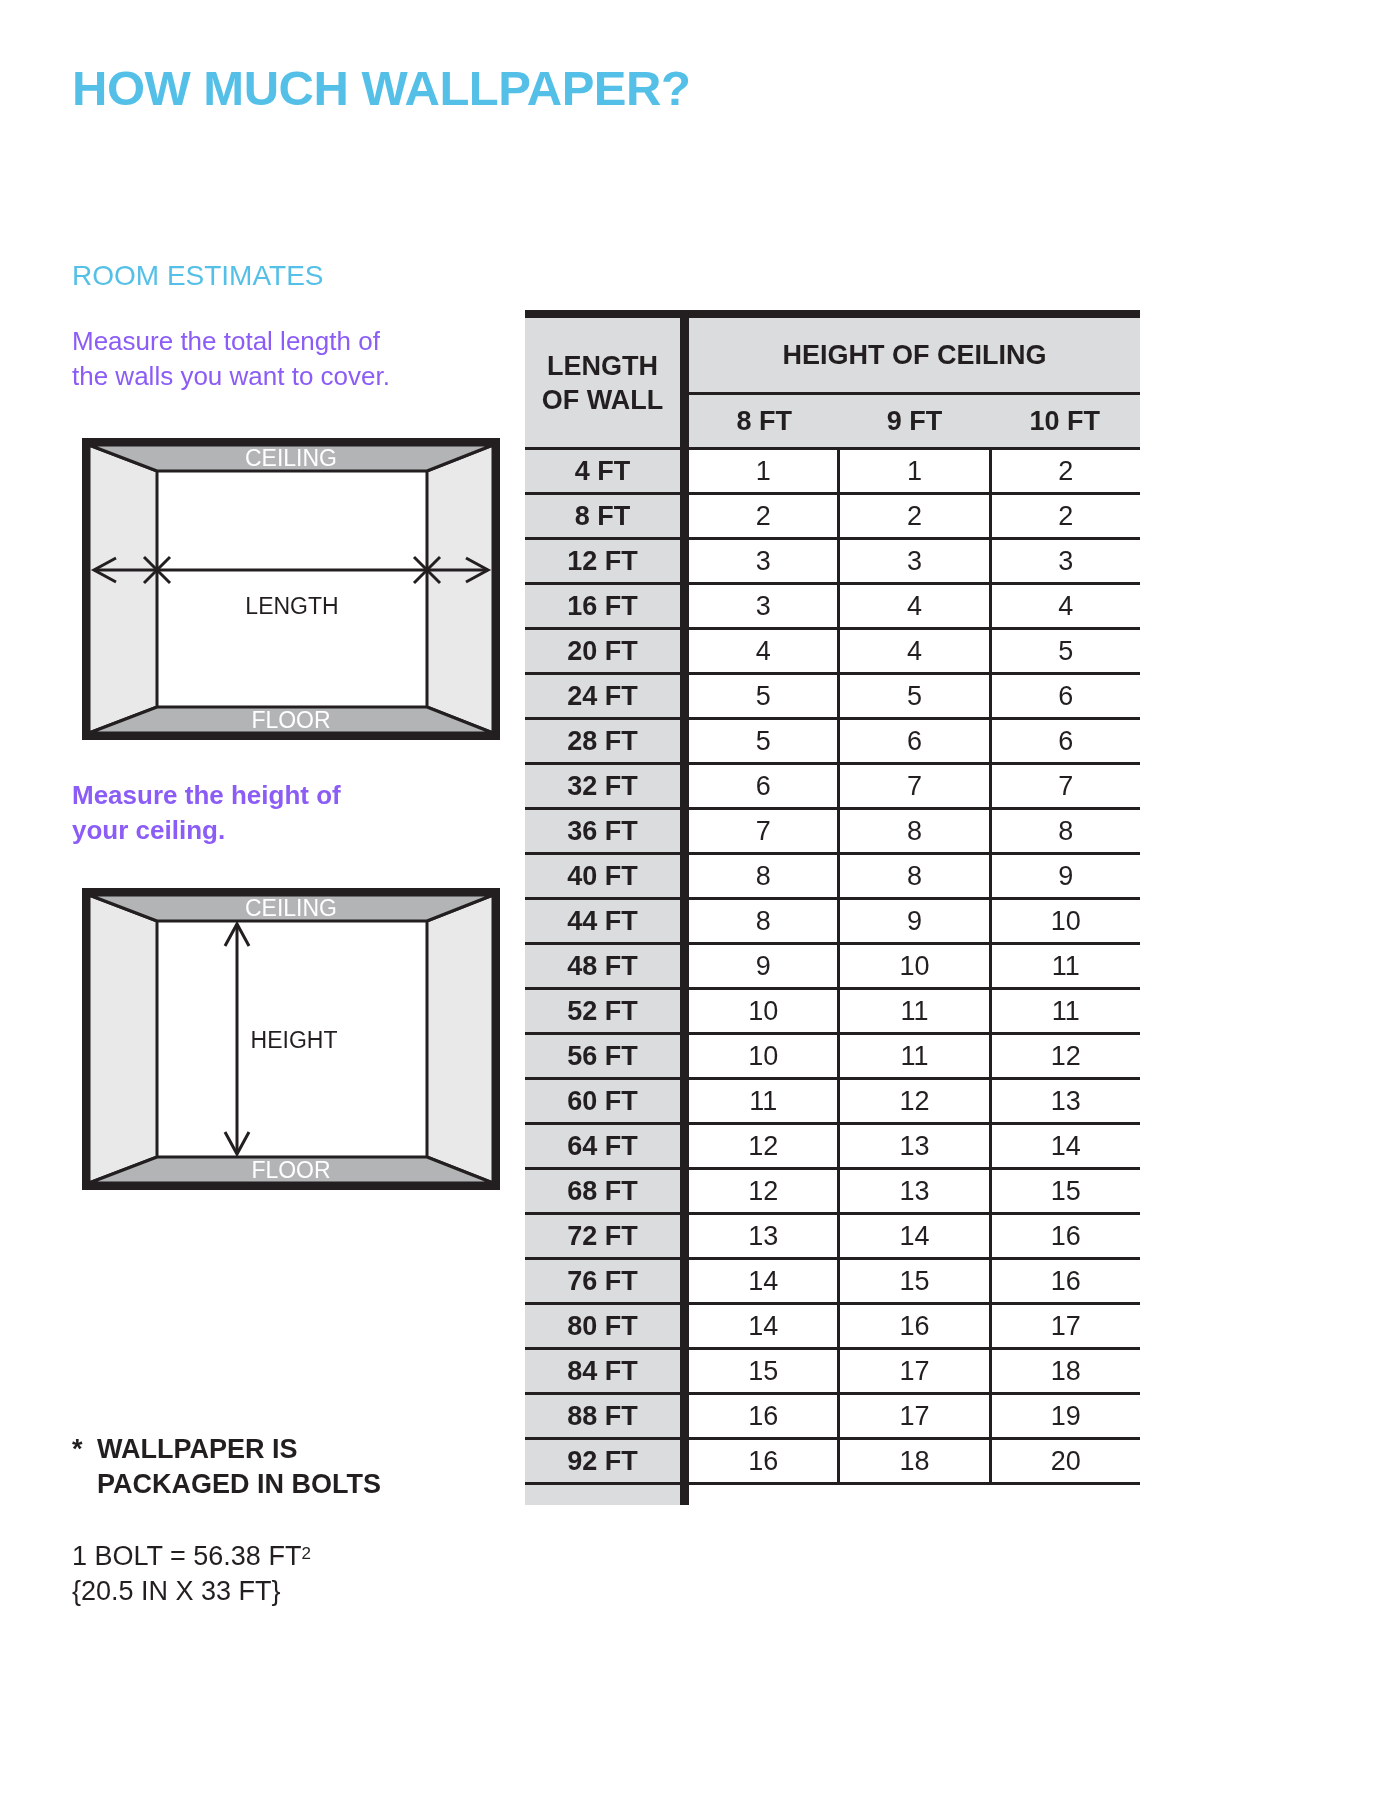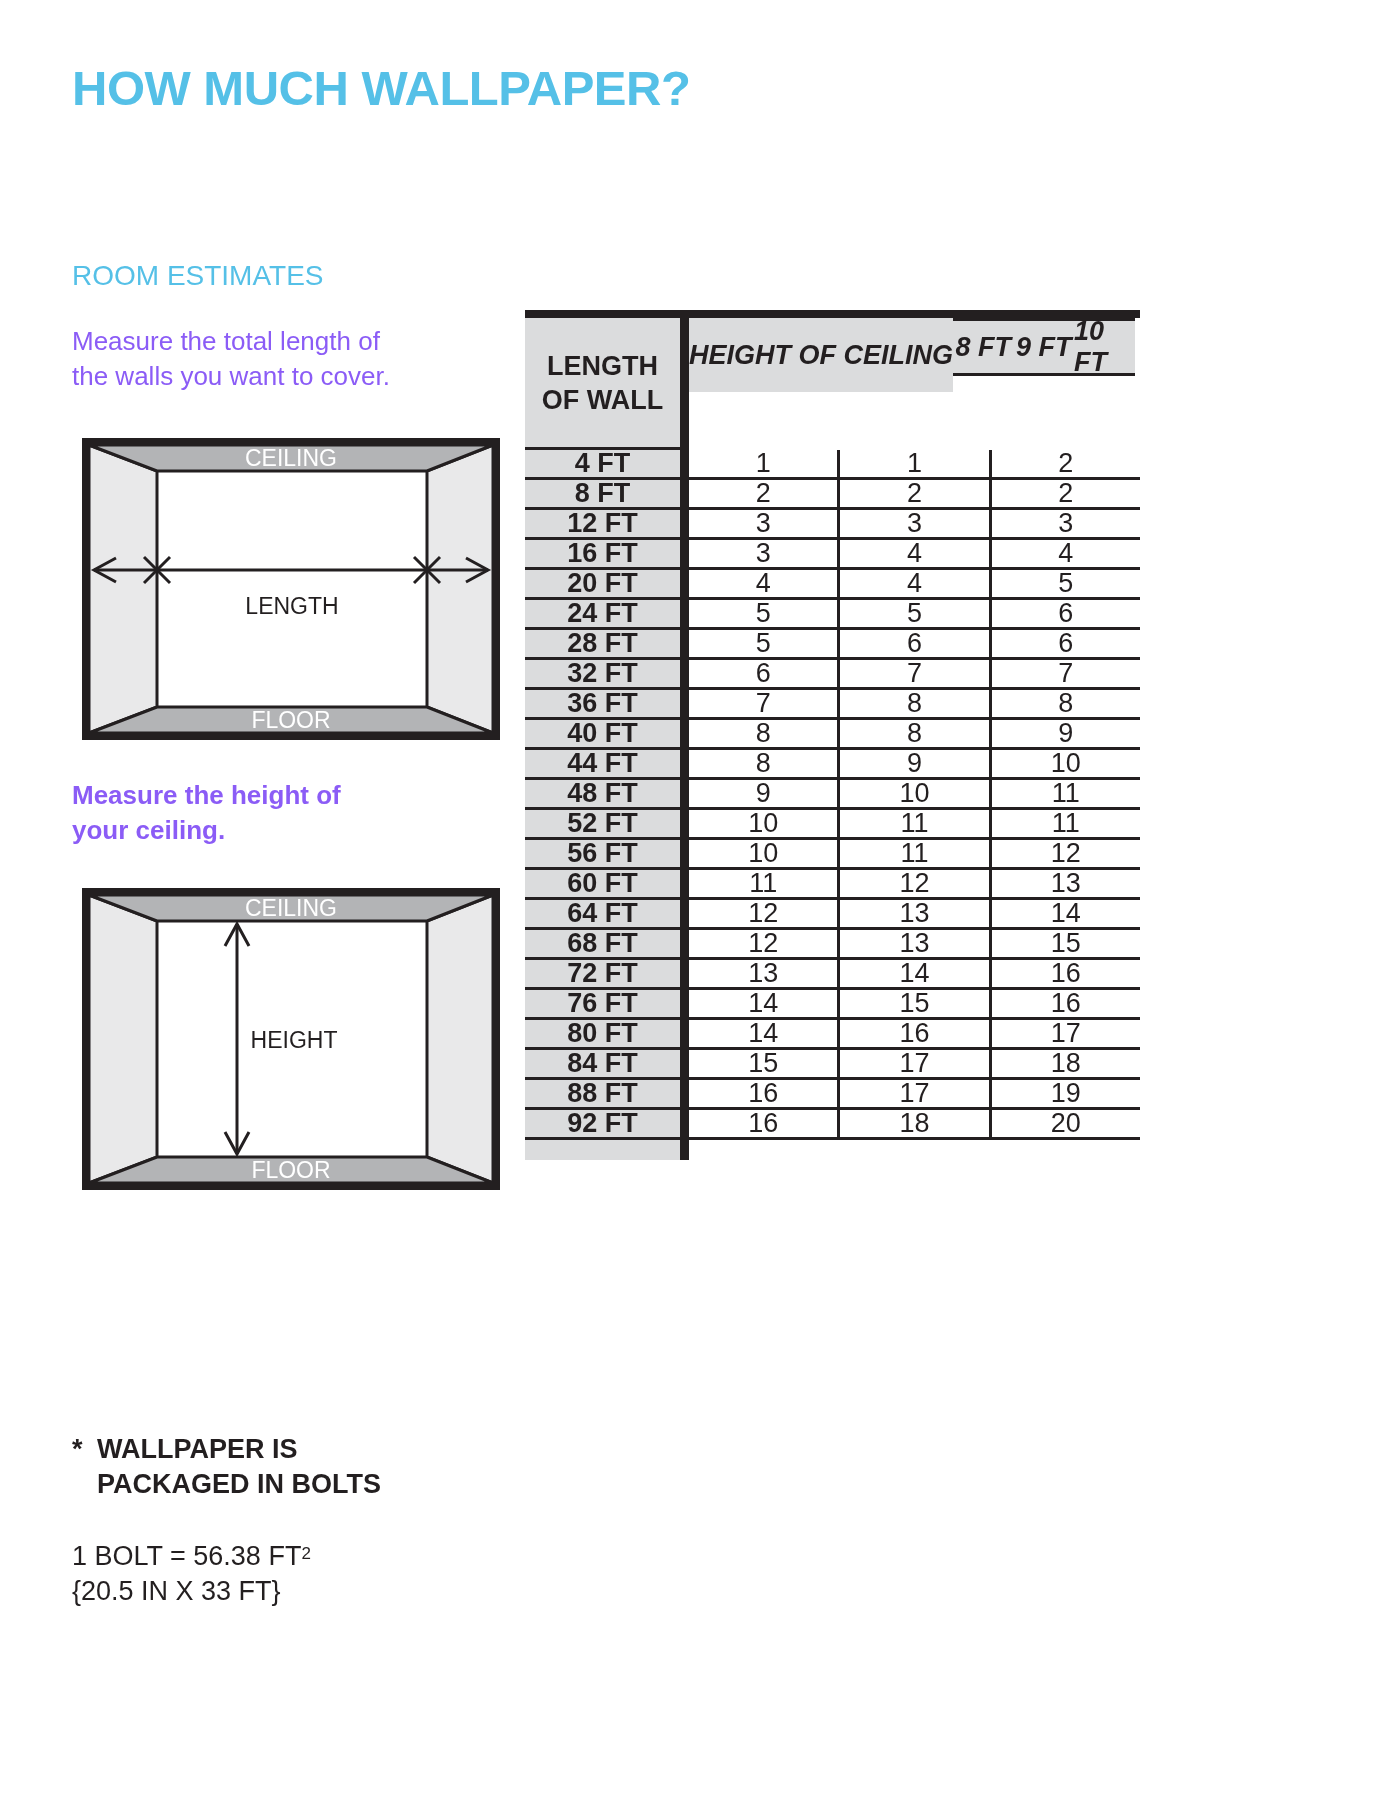--- a/index.html
+++ b/index.html
@@ -48,32 +48,32 @@
   .tbl { position:absolute; left:525px; top:310px; width:615px; }
   .top-bar { height:8px; background:#231f20; }
   .vbar-seg { flex:0 0 9px; width:9px; background:#231f20; }
   .hdr { display:flex; }
   .hdr-left {
     flex:0 0 155px; height:132px; background:#dbdcdd;
     border-bottom:3px solid #231f20;
     display:flex; align-items:center; justify-content:center; text-align:center;
     font-weight:bold; font-size:27px; line-height:34px; white-space:pre-line;
   }
-  .hdr-right { flex:1; display:flex; flex-direction:row;font-style:italic; }
+  .hdr-right { flex:1; display:flex; flex-direction:column; }
   .group-hdr {
     height:74px; background:#dbdcdd;
     display:flex; align-items:center; justify-content:center;
     font-weight:bold; font-size:27px;
   }
   .sub-hdr {
     height:58px; background:#dbdcdd; display:flex;
     border-top:3px solid #231f20; border-bottom:3px solid #231f20;
   }
   .sub-cell { flex:1; display:flex; align-items:center; justify-content:center; font-weight:bold; font-size:27px; }
-  .trow { display:flex; height:30px; }
+  .trow { display:flex; height:45px; }
   .lcell {
     flex:0 0 155px; background:#dbdcdd; border-bottom:3px solid #231f20;
     display:flex; align-items:center; justify-content:center;
     font-weight:bold; font-size:27px;
   }
   .dcell {
     flex:1; background:#ffffff; border-bottom:3px solid #231f20;
     display:flex; align-items:center; justify-content:center; font-size:27px;
   }
   .dcell.mid { border-left:3px solid #231f20; border-right:3px solid #231f20; }

